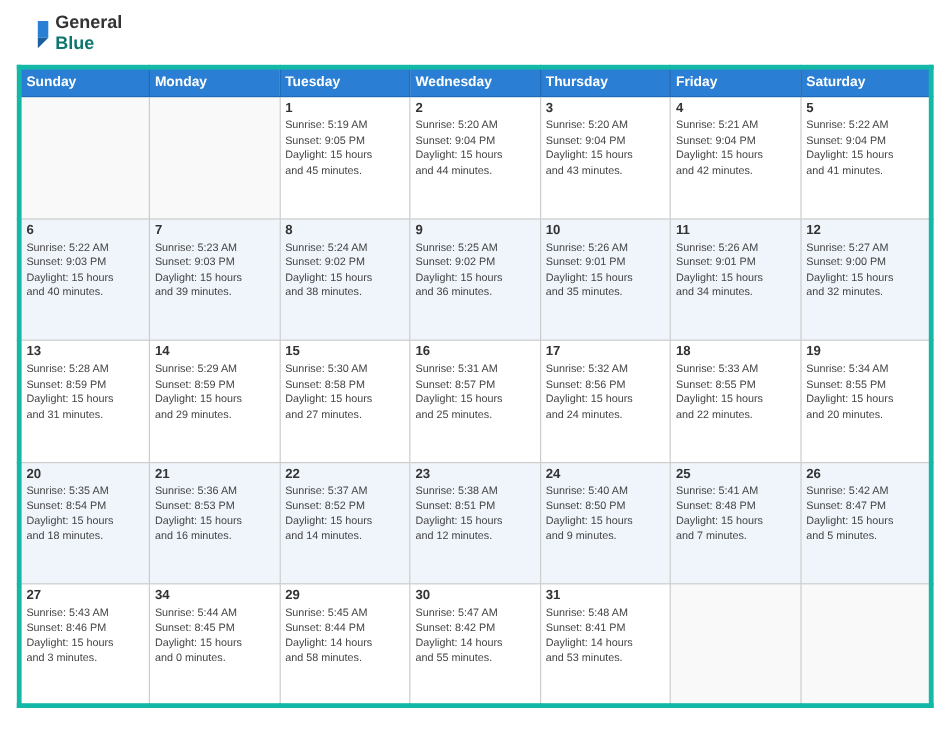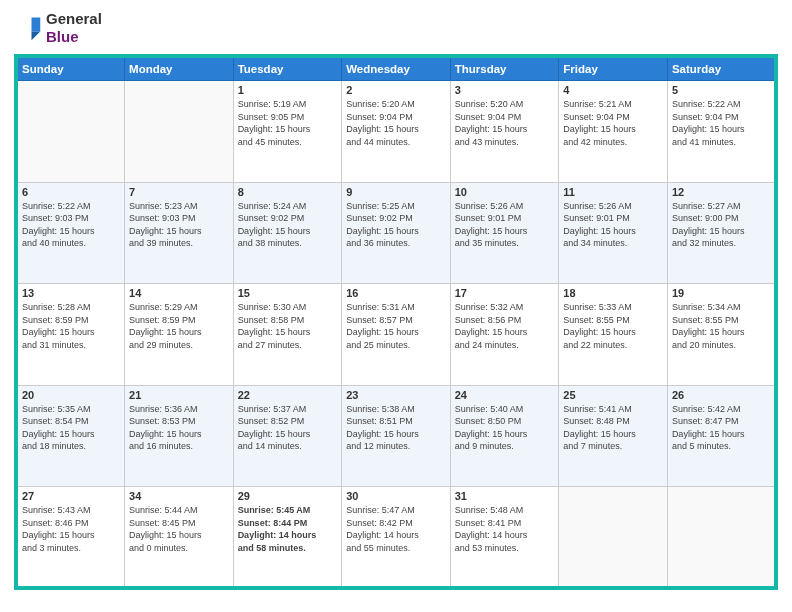--- a/index.html
+++ b/index.html
@@ -27,21 +27,21 @@
       display: flex;
       align-items: center;
       gap: 4px;
     }
     .logo-text {
       font-size: 15px;
       font-weight: bold;
       color: #333;
       line-height: 1.2;
     }
-    .logo-blue { color: #701a75; }
+    .logo-blue { color: #0f766e; }
     .logo-icon {
       width: 28px;
       height: 28px;
     }
     .title-section {
       text-align: right;
     }
     .month-year {
       font-size: 32px;
       font-weight: bold;
@@ -336,21 +336,21 @@
           </td>
           <td>
             <span class="day-number">34</span>
             <div class="day-info" style="white-space: pre-line;">Sunrise: 5:44 AM
 Sunset: 8:45 PM
 Daylight: 15 hours
 and 0 minutes.</div>
           </td>
           <td>
             <span class="day-number">29</span>
-            <div class="day-info" style="white-space: pre-line; font-weight: bold;">Sunrise: 5:45 AM
+            <div class="day-info" style="white-space: pre-line;">Sunrise: 5:45 AM
 Sunset: 8:44 PM
 Daylight: 14 hours
 and 58 minutes.</div>
           </td>
           <td>
             <span class="day-number">30</span>
             <div class="day-info" style="white-space: pre-line;">Sunrise: 5:47 AM
 Sunset: 8:42 PM
 Daylight: 14 hours
 and 55 minutes.</div>

